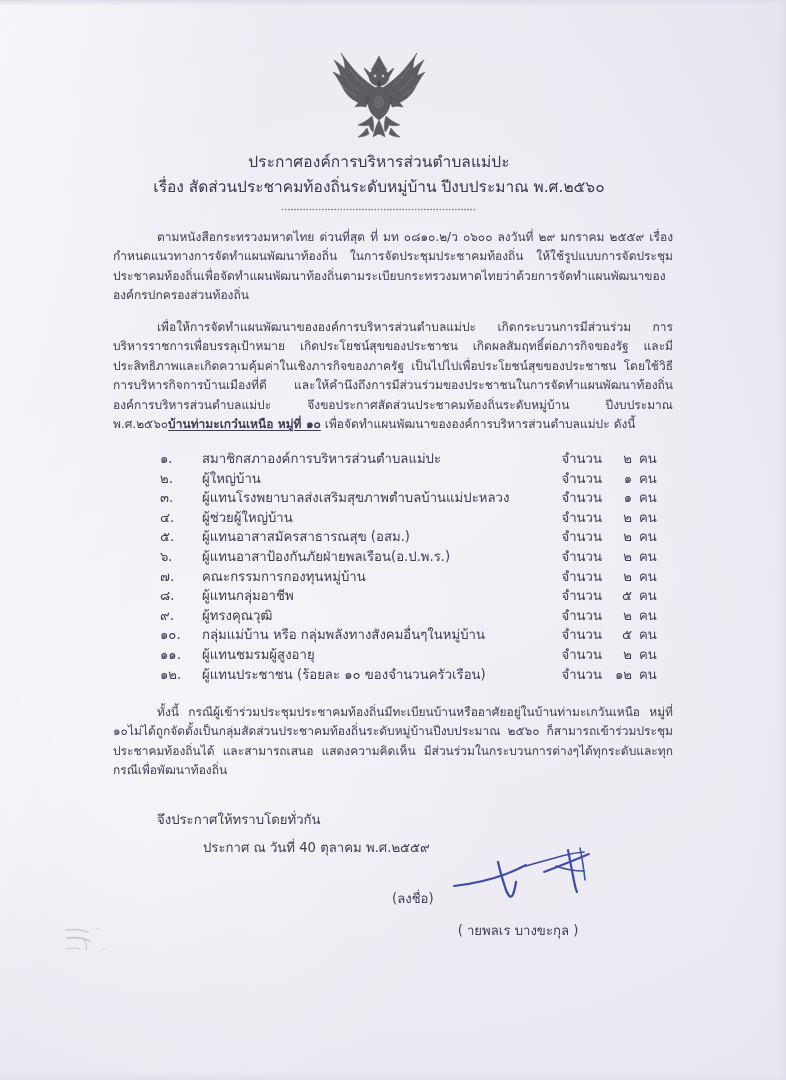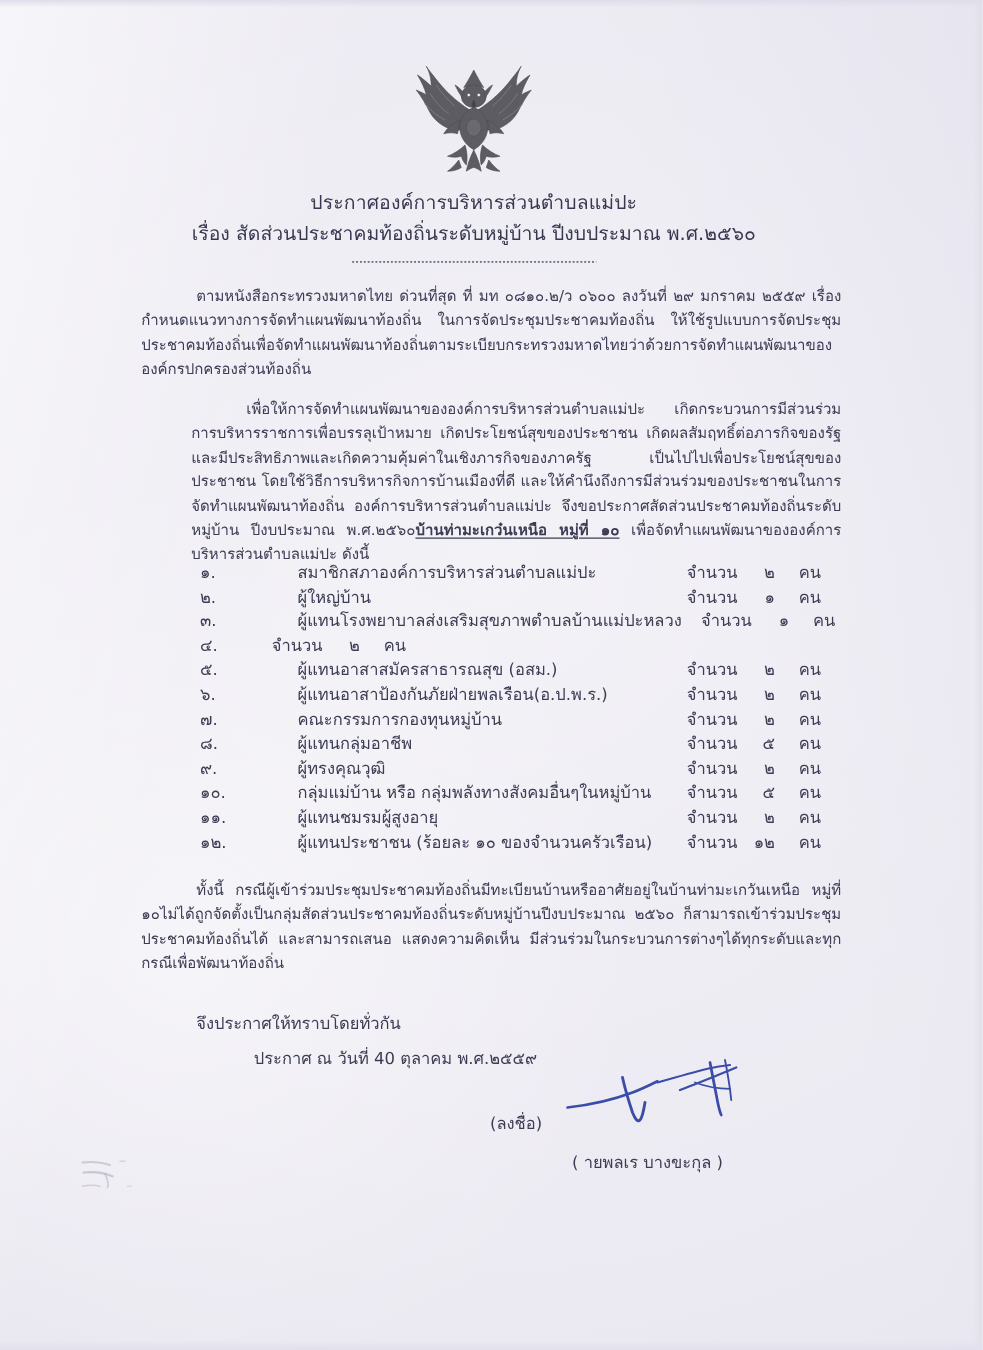--- a/index.html
+++ b/index.html
@@ -113,21 +113,21 @@
   p.para {
     margin: 0 0 12px 0;
     font-size: 12px;
     line-height: 1.62;
     text-align: justify;
     text-justify: inter-word;
     text-indent: 44px;
     color: #3c3c54;
     word-spacing: .2px;
   }
-  p.para.tight { margin-bottom: 10px; margin-left: 40px; }
+  p.para.tight { margin-bottom: 10px; }
   .u-bold {
     font-weight: bold;
     text-decoration: underline;
     text-underline-offset: 2px;
   }
 
   
   .list-block {
     position: absolute;
     left: 113px;
@@ -145,40 +145,38 @@
   .li-num {
     width: 42px;
     padding-left: 47px;
     box-sizing: content-box;
     flex: 0 0 auto;
     white-space: nowrap;
   }
   .li-label {
     flex: 1 1 auto;
     white-space: nowrap;
-    margin-left: 36px;
   }
   .li-qty {
     flex: 0 0 auto;
     width: 56px;
     text-align: right;
     white-space: nowrap;
   }
   .li-count {
     flex: 0 0 auto;
     width: 30px;
     text-align: right;
     white-space: nowrap;
   }
   .li-unit {
     flex: 0 0 auto;
     width: 34px;
     padding-left: 7px;
     white-space: nowrap;
-    margin-left: 12px;
   }
 
   
   .closing-block {
     position: absolute;
     left: 113px;
     top: 703px;
     width: 560px;
   }
   .announce-line {
@@ -327,20 +325,21 @@
     </div>
     <div class="list-row">
       <span class="li-num">๓.</span>
       <span class="li-label">ผู้แทนโรงพยาบาลส่งเสริมสุขภาพตำบลบ้านแม่ปะหลวง</span>
       <span class="li-qty">จำนวน</span>
       <span class="li-count">๑</span>
       <span class="li-unit">คน</span>
     </div>
     <div class="list-row">
       <span class="li-num">๔.</span>
+      <span class="li-label">ผู้ช่วยผู้ใหญ่บ้าน</span>
       <span class="li-qty">จำนวน</span>
       <span class="li-count">๒</span>
       <span class="li-unit">คน</span>
     </div>
     <div class="list-row">
       <span class="li-num">๕.</span>
       <span class="li-label">ผู้แทนอาสาสมัครสาธารณสุข (อสม.)</span>
       <span class="li-qty">จำนวน</span>
       <span class="li-count">๒</span>
       <span class="li-unit">คน</span>

